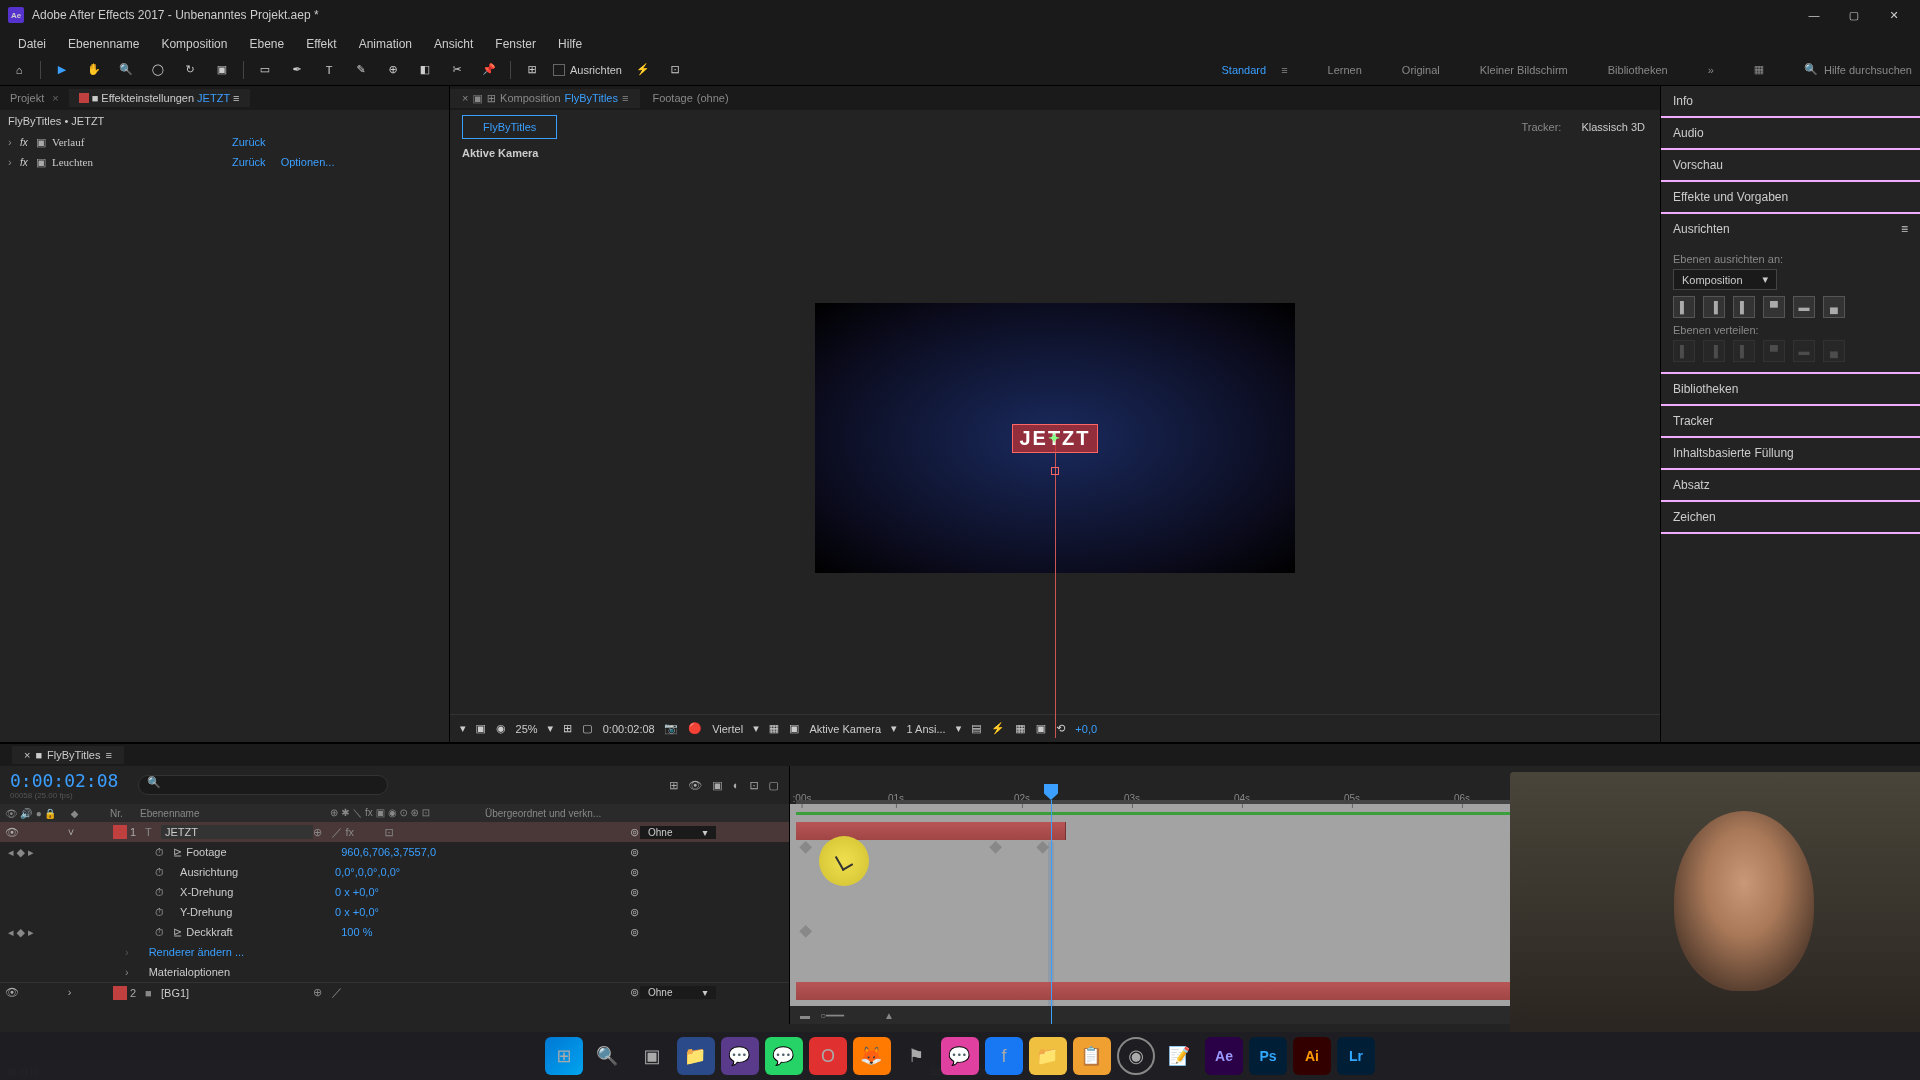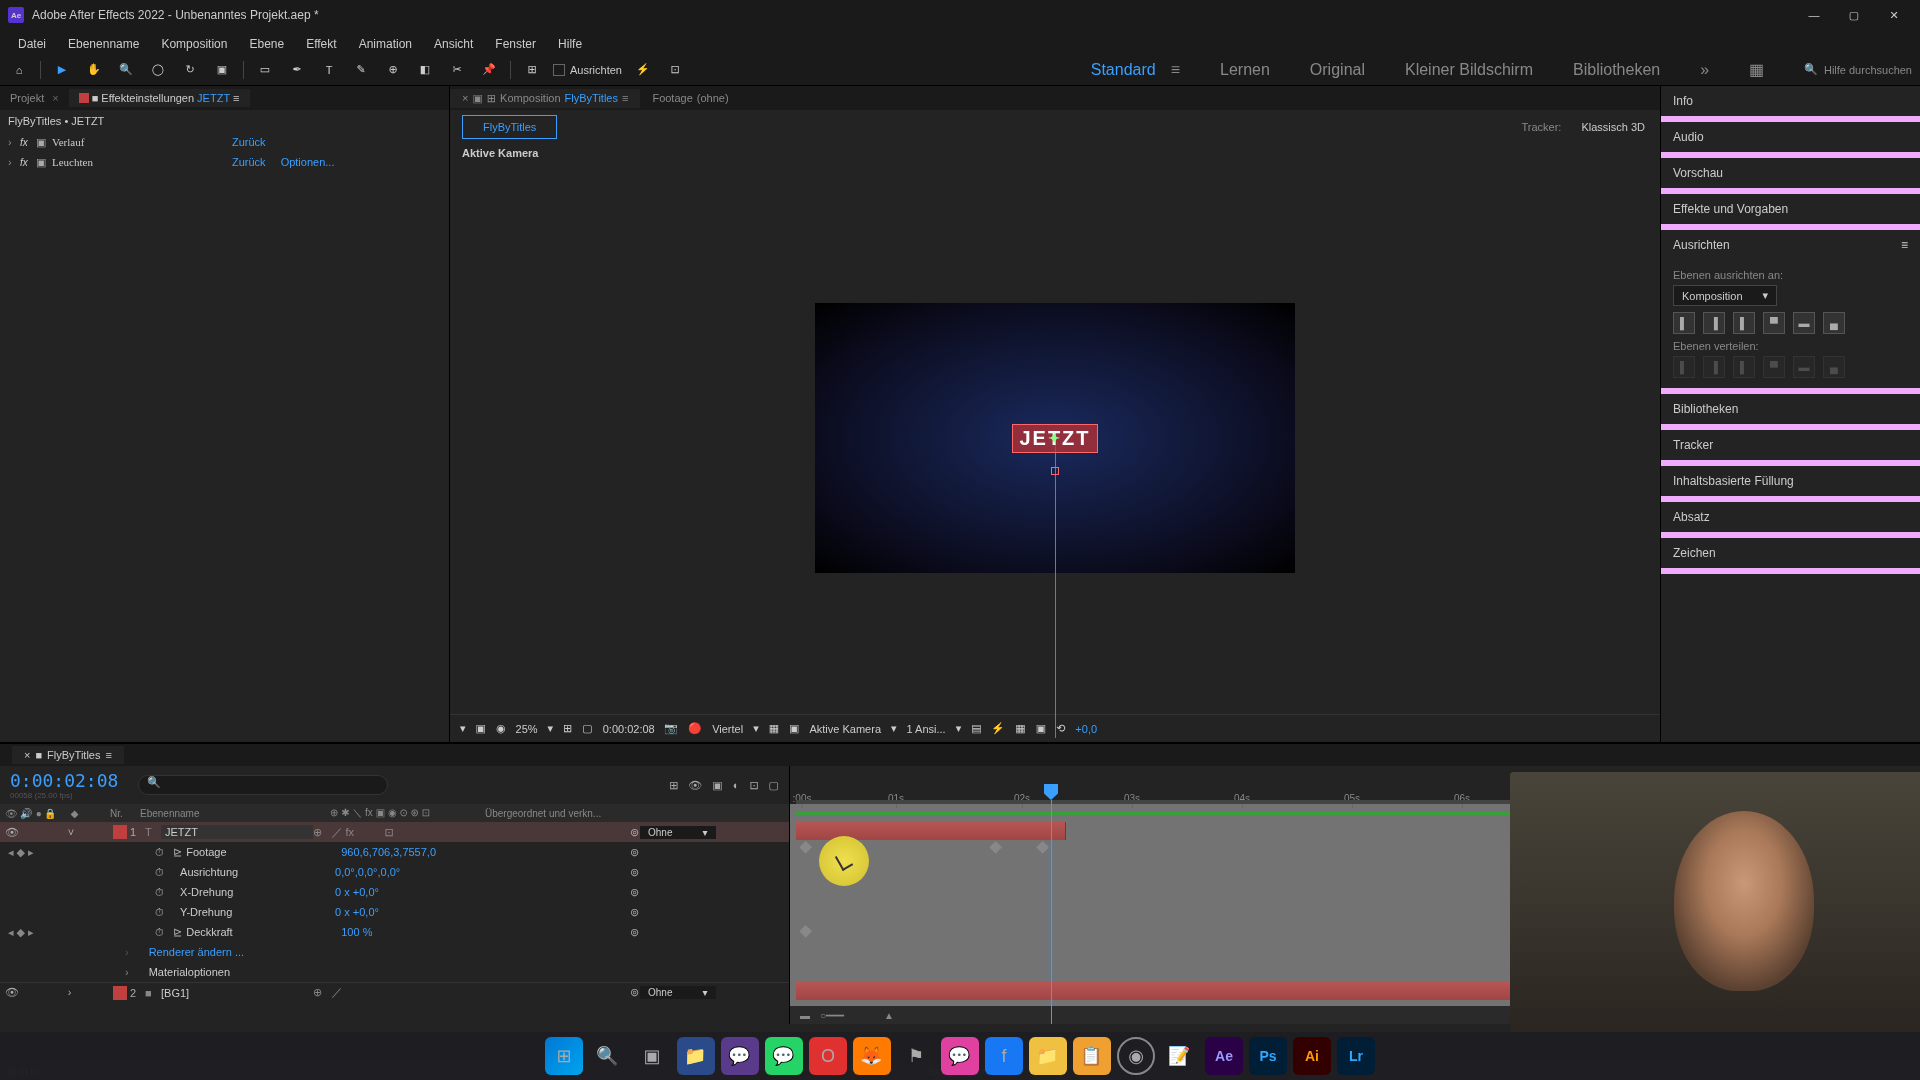--- a/index.html
+++ b/index.html
@@ -16,21 +16,21 @@
 .menubar { height: 24px; background: #1a1a1a; display: flex; align-items: flex-end; padding: 0 8px; gap: 2px; }
 .menubar .menu-item { padding: 3px 10px; color: #ccc; font-size: 12px; cursor: pointer; }
 
 
 .toolbar { height: 32px; background: #1a1a1a; border-bottom: 1px solid #000; display: flex; align-items: center; padding: 0 8px; gap: 10px; }
 .toolbar .tool-btn { width: 22px; height: 22px; display: flex; align-items: center; justify-content: center; color: #ccc; cursor: pointer; }
 .toolbar .tool-sep { width: 1px; height: 18px; background: #444; }
 .toolbar .checkbox-label { display: flex; align-items: center; gap: 5px; color: #ccc; font-size: 11px; }
 .toolbar .checkbox { width: 12px; height: 12px; border: 1px solid #666; }
 .toolbar .workspace-bar { margin-left: auto; display: flex; align-items: center; gap: 40px; }
-.toolbar .workspace-item { color: #888; font-size: 16px; cursor: pointer; }
+.toolbar .workspace-item { color: #888; font-size: 11px; cursor: pointer; }
 .toolbar .workspace-item.active { color: #3a9fff; }
 .toolbar .search-area { display: flex; align-items: center; gap: 6px; color: #888; }
 
 
 .main-layout { display: flex; height: 656px; }
 
 
 .left-panel { width: 450px; background: #232323; border-right: 1px solid #000; }
 .panel-tabs { display: flex; height: 24px; background: #1a1a1a; align-items: center; }
 .panel-tab { padding: 3px 10px; color: #888; font-size: 11px; cursor: pointer; display: flex; align-items: center; gap: 3px;}
@@ -59,21 +59,21 @@
 .comp-view { width: 480px; height: 270px; background: radial-gradient(ellipse at center, #1a2a5e 0%, #0a0a1a 75%, #000 100%); position: relative; display: flex; align-items: center; justify-content: center;}
 .text-element { background: rgba(200,50,50,0.7); padding: 2px 6px; color: #fff; font-weight: bold; font-size: 20px; letter-spacing: 2px; border: 1px solid #ff6666; position: relative; }
 .anchor-marker { position: absolute; left: 50%; top: 100%; transform: translateX(-50%); width: 8px; height: 8px; border: 1px solid #ff6666; margin-top: 15px;}
 .v-line { position: absolute; left: 50%; top: 50%; width: 1px; height: 300px; background: #cc5555;}
 .viewer-controls { height: 28px; background: #232323; border-top: 1px solid #333; display: flex; align-items: center; padding: 0 10px; gap: 10px; font-size: 11px; color: #ccc;}
 .vc-item { display: flex; align-items: center; gap: 3px;}
 .vc-blue { color: #3a9fff; }
 
 
 .right-panel { width: 260px; background: #232323; border-left: 1px solid #000; }
-.right-section { border-bottom: 6px solid #f0abfc; }
+.right-section { border-bottom: 2px solid #f0abfc; }
 .right-header { padding: 8px 12px; color: #ccc; font-size: 12px; cursor: pointer; display: flex; justify-content: space-between;}
 .right-content { padding: 5px 12px 10px; }
 .right-label { color: #888; font-size: 11px; margin: 4px 0;}
 .align-dropdown { background: #1a1a1a; padding: 3px 8px; color: #ccc; font-size: 11px; display: inline-flex; align-items: center; gap: 20px; border: 1px solid #444;}
 .align-btns { display: flex; gap: 8px; margin: 6px 0;}
 .align-btn { width: 22px; height: 22px; background: #333; border: 1px solid #555; display: flex; align-items: center; justify-content: center;}
 .distribute-btns { display: flex; gap: 8px; opacity: 0.3;}
 
 
 .timeline { height: 300px; background: #232323; border-top: 2px solid #000;}
@@ -96,21 +96,21 @@
 .tl-layer-name { background: #333; padding: 1px 4px; color: #ccc;}
 .tl-prop-row { height: 20px; display: flex; align-items: center; font-size: 11px; padding-left: 155px;}
 .tl-prop-nav { width: 50px; display: flex; gap: 3px; color: #888; position: absolute; left: 8px;}
 .tl-prop-row { position: relative;}
 .tl-stopwatch { width: 14px; margin-right: 4px;}
 .tl-prop-name { width: 155px; color: #ccc;}
 .tl-prop-val { color: #3a9fff; cursor: pointer;}
 .tl-parent-dd { background: #1a1a1a; padding: 1px 8px; color: #ccc; font-size: 10px; display: inline-flex; gap: 30px; position: absolute; left: 640px;}
 .tl-lasso { position: absolute; left: 630px;}
 
-.tl-right { flex: 1; background: #737373; position: relative;}
+.tl-right { flex: 1; background: #a3a3a3; position: relative;}
 .tl-ruler { height: 38px; background: #232323; position: relative;}
 .tl-ruler-marks { position: absolute; bottom: 0; left: 0; right: 0; height: 22px; display: flex;}
 .tl-tick { position: absolute; bottom: 0; color: #888; font-size: 10px; transform: translateX(-50%);}
 .tl-tick::after { content:''; position: absolute; bottom: -4px; left: 50%; width: 1px; height: 4px; background: #666;}
 .tl-playhead { position: absolute; top: 18px; width: 14px; height: 16px; background: #3a9fff; left: 261px; transform: translateX(-50%); clip-path: polygon(0 0, 100% 0, 100% 60%, 50% 100%, 0 60%);}
 .tl-playhead-line { position: absolute; top: 34px; bottom: 0; left: 261px; width: 1px; background: #3a9fff; z-index: 5;}
 .tl-work-area { position: absolute; top: 34px; left: 6px; right: 6px; height: 4px; background: #444;}
 .tl-track-area { position: absolute; top: 56px; left: 0; right: 0; bottom: 0;}
 .tl-layer-bar { position: absolute; height: 18px; background: linear-gradient(#b85555, #a04545); left: 6px; top: 0;}
 .tl-layer-bar.l1 { width: 270px; border-right: 1px solid #773333;}
@@ -134,21 +134,21 @@
 
 .webcam { position: absolute; right: 0; bottom: 48px; width: 410px; height: 260px; background: #3a3530; border-radius: 4px 0 0 0; overflow: hidden;}
 .webcam-face { position: absolute; left: 40%; top: 15%; width: 140px; height: 180px; background: radial-gradient(ellipse 55% 60% at 50% 40%, #c89878 0%, #a87858 50%, #5a4030 100%); border-radius: 50% 50% 45% 45%;}
 .webcam-bg { position: absolute; inset: 0; background: linear-gradient(#4a453a, #2a2520);}
 </style>
 </head>
 <body>
 
 <div class="titlebar">
   <div class="app-icon">Ae</div>
-  <div class="title">Adobe After Effects 2022 - Unbenanntes Projekt.aep *</div>
+  <div class="title">Adobe After Effects 2017 - Unbenanntes Projekt.aep *</div>
   <div class="win-controls">
     <div class="win-btn">—</div>
     <div class="win-btn">▢</div>
     <div class="win-btn">✕</div>
   </div>
 </div>
 
 <div class="menubar">
   <div class="menu-item">Datei</div>
   <div class="menu-item">Ebenenname</div>

